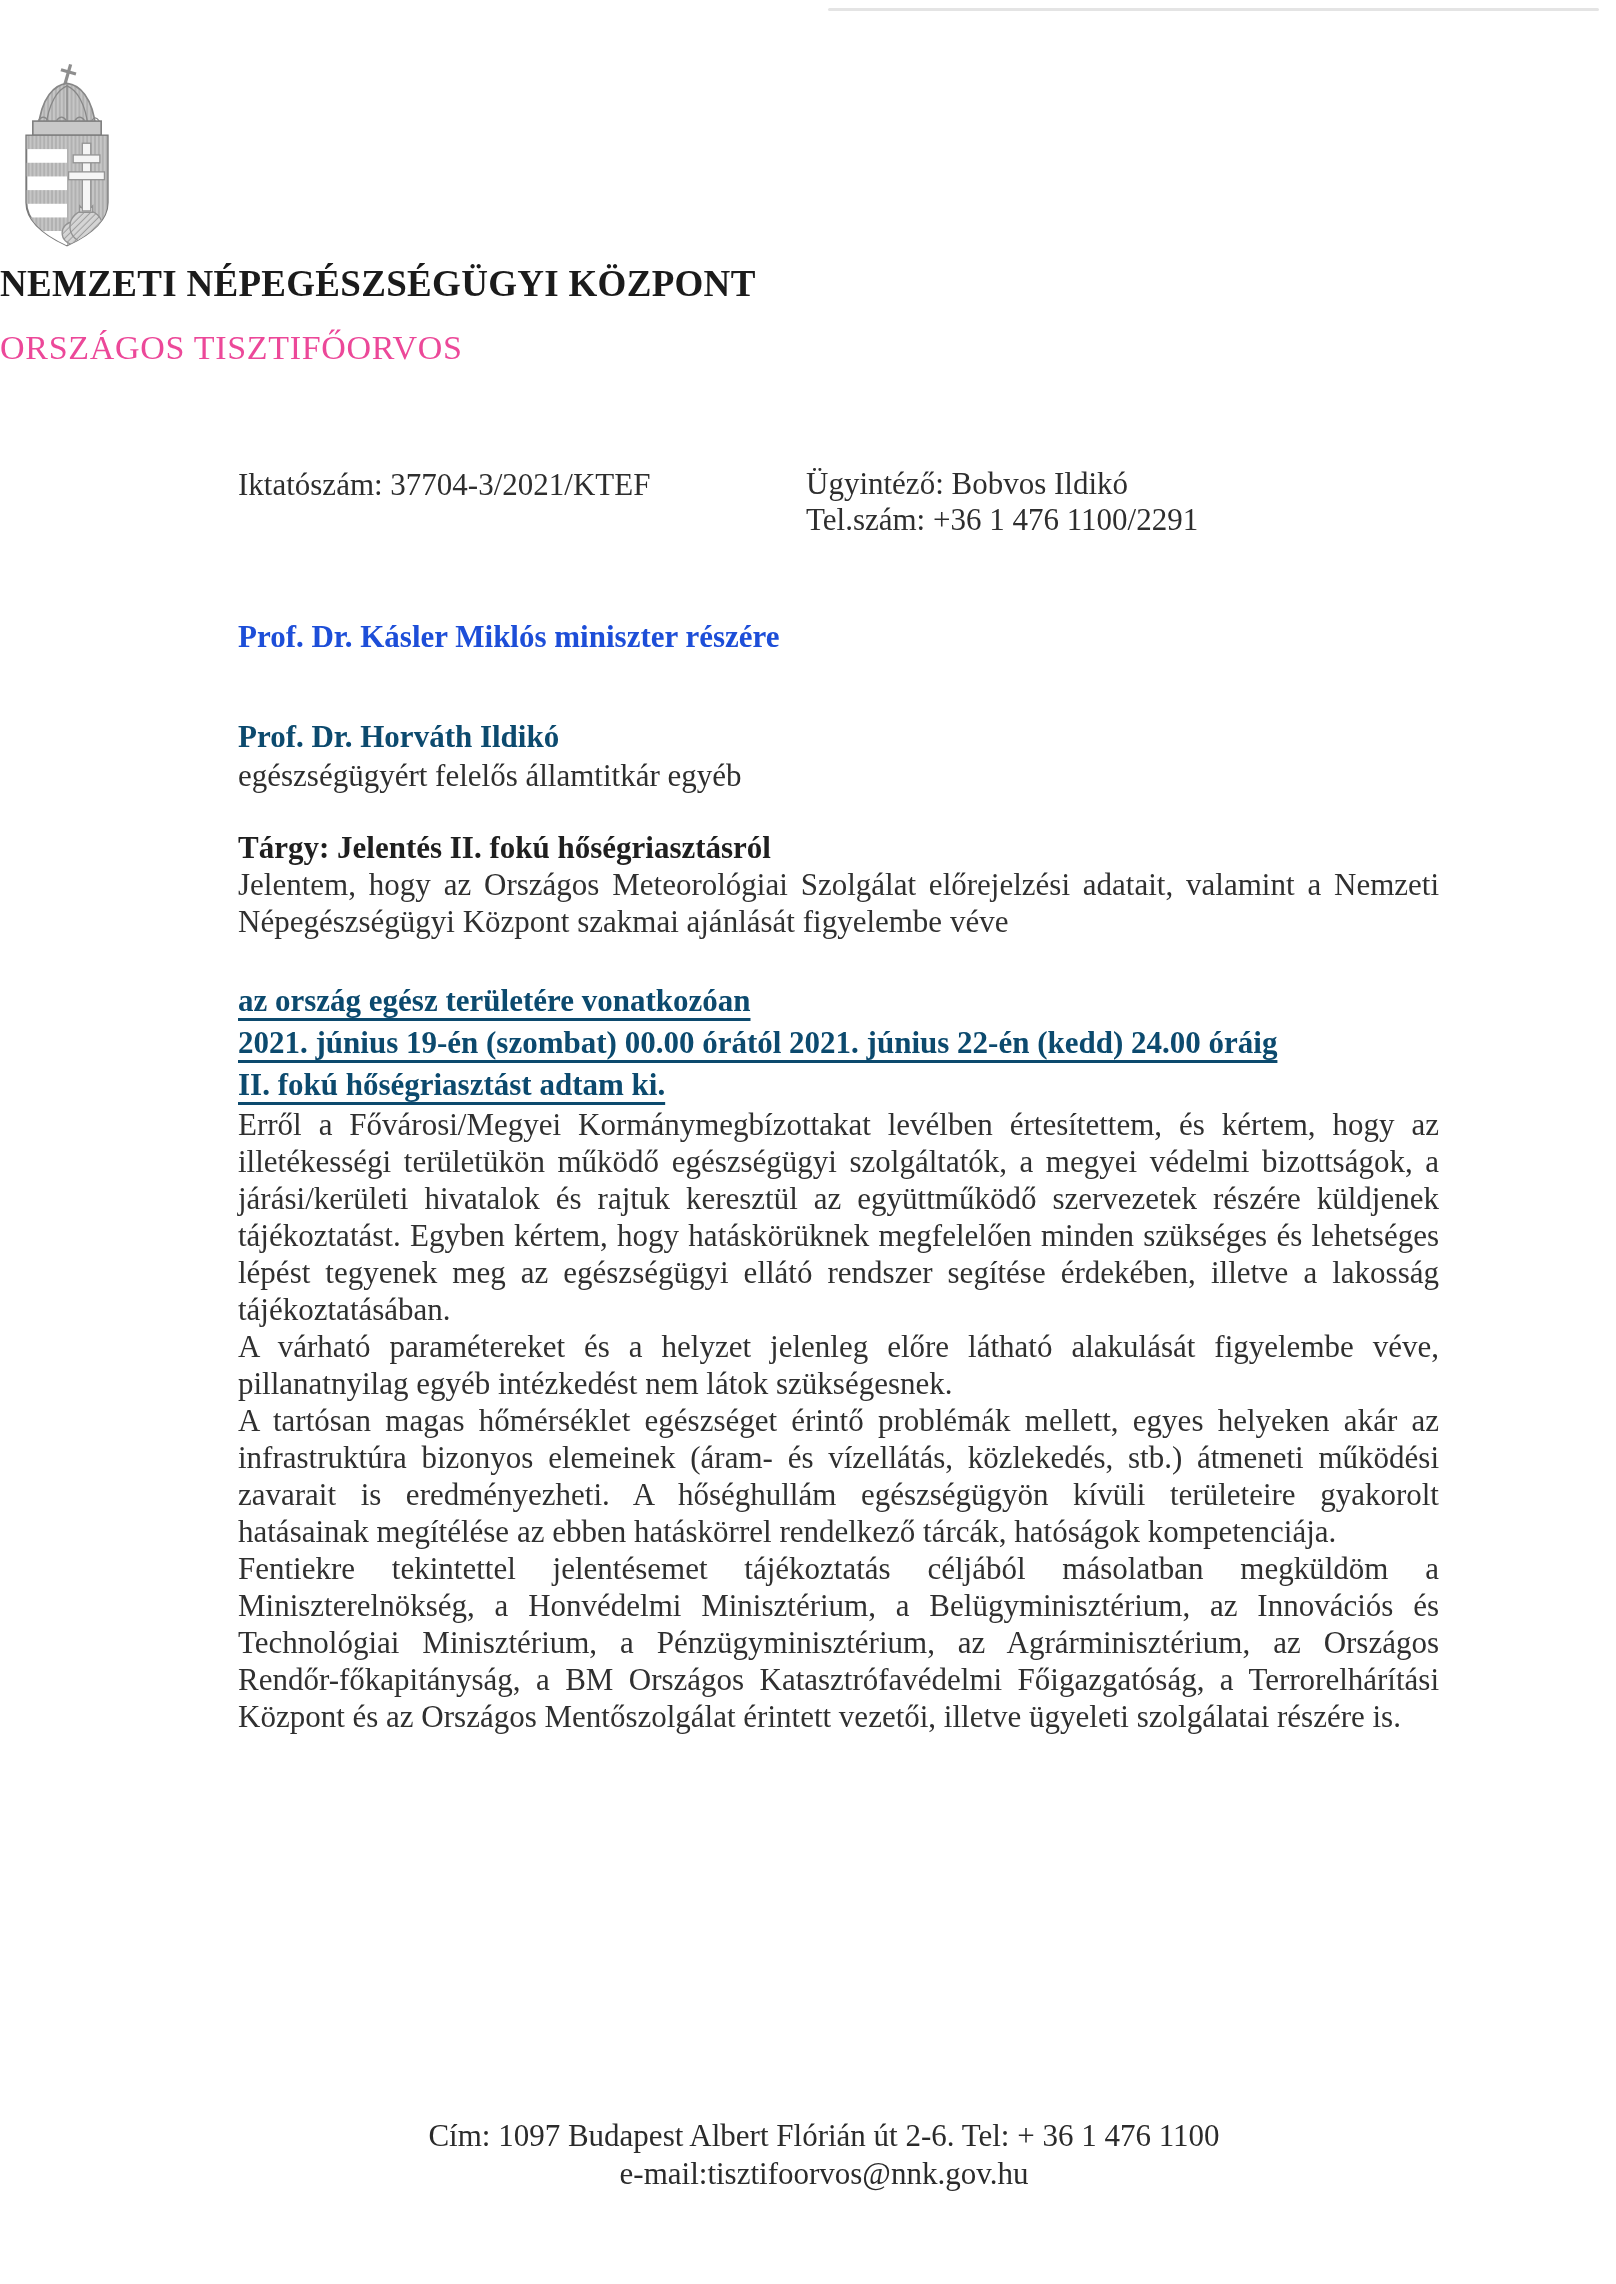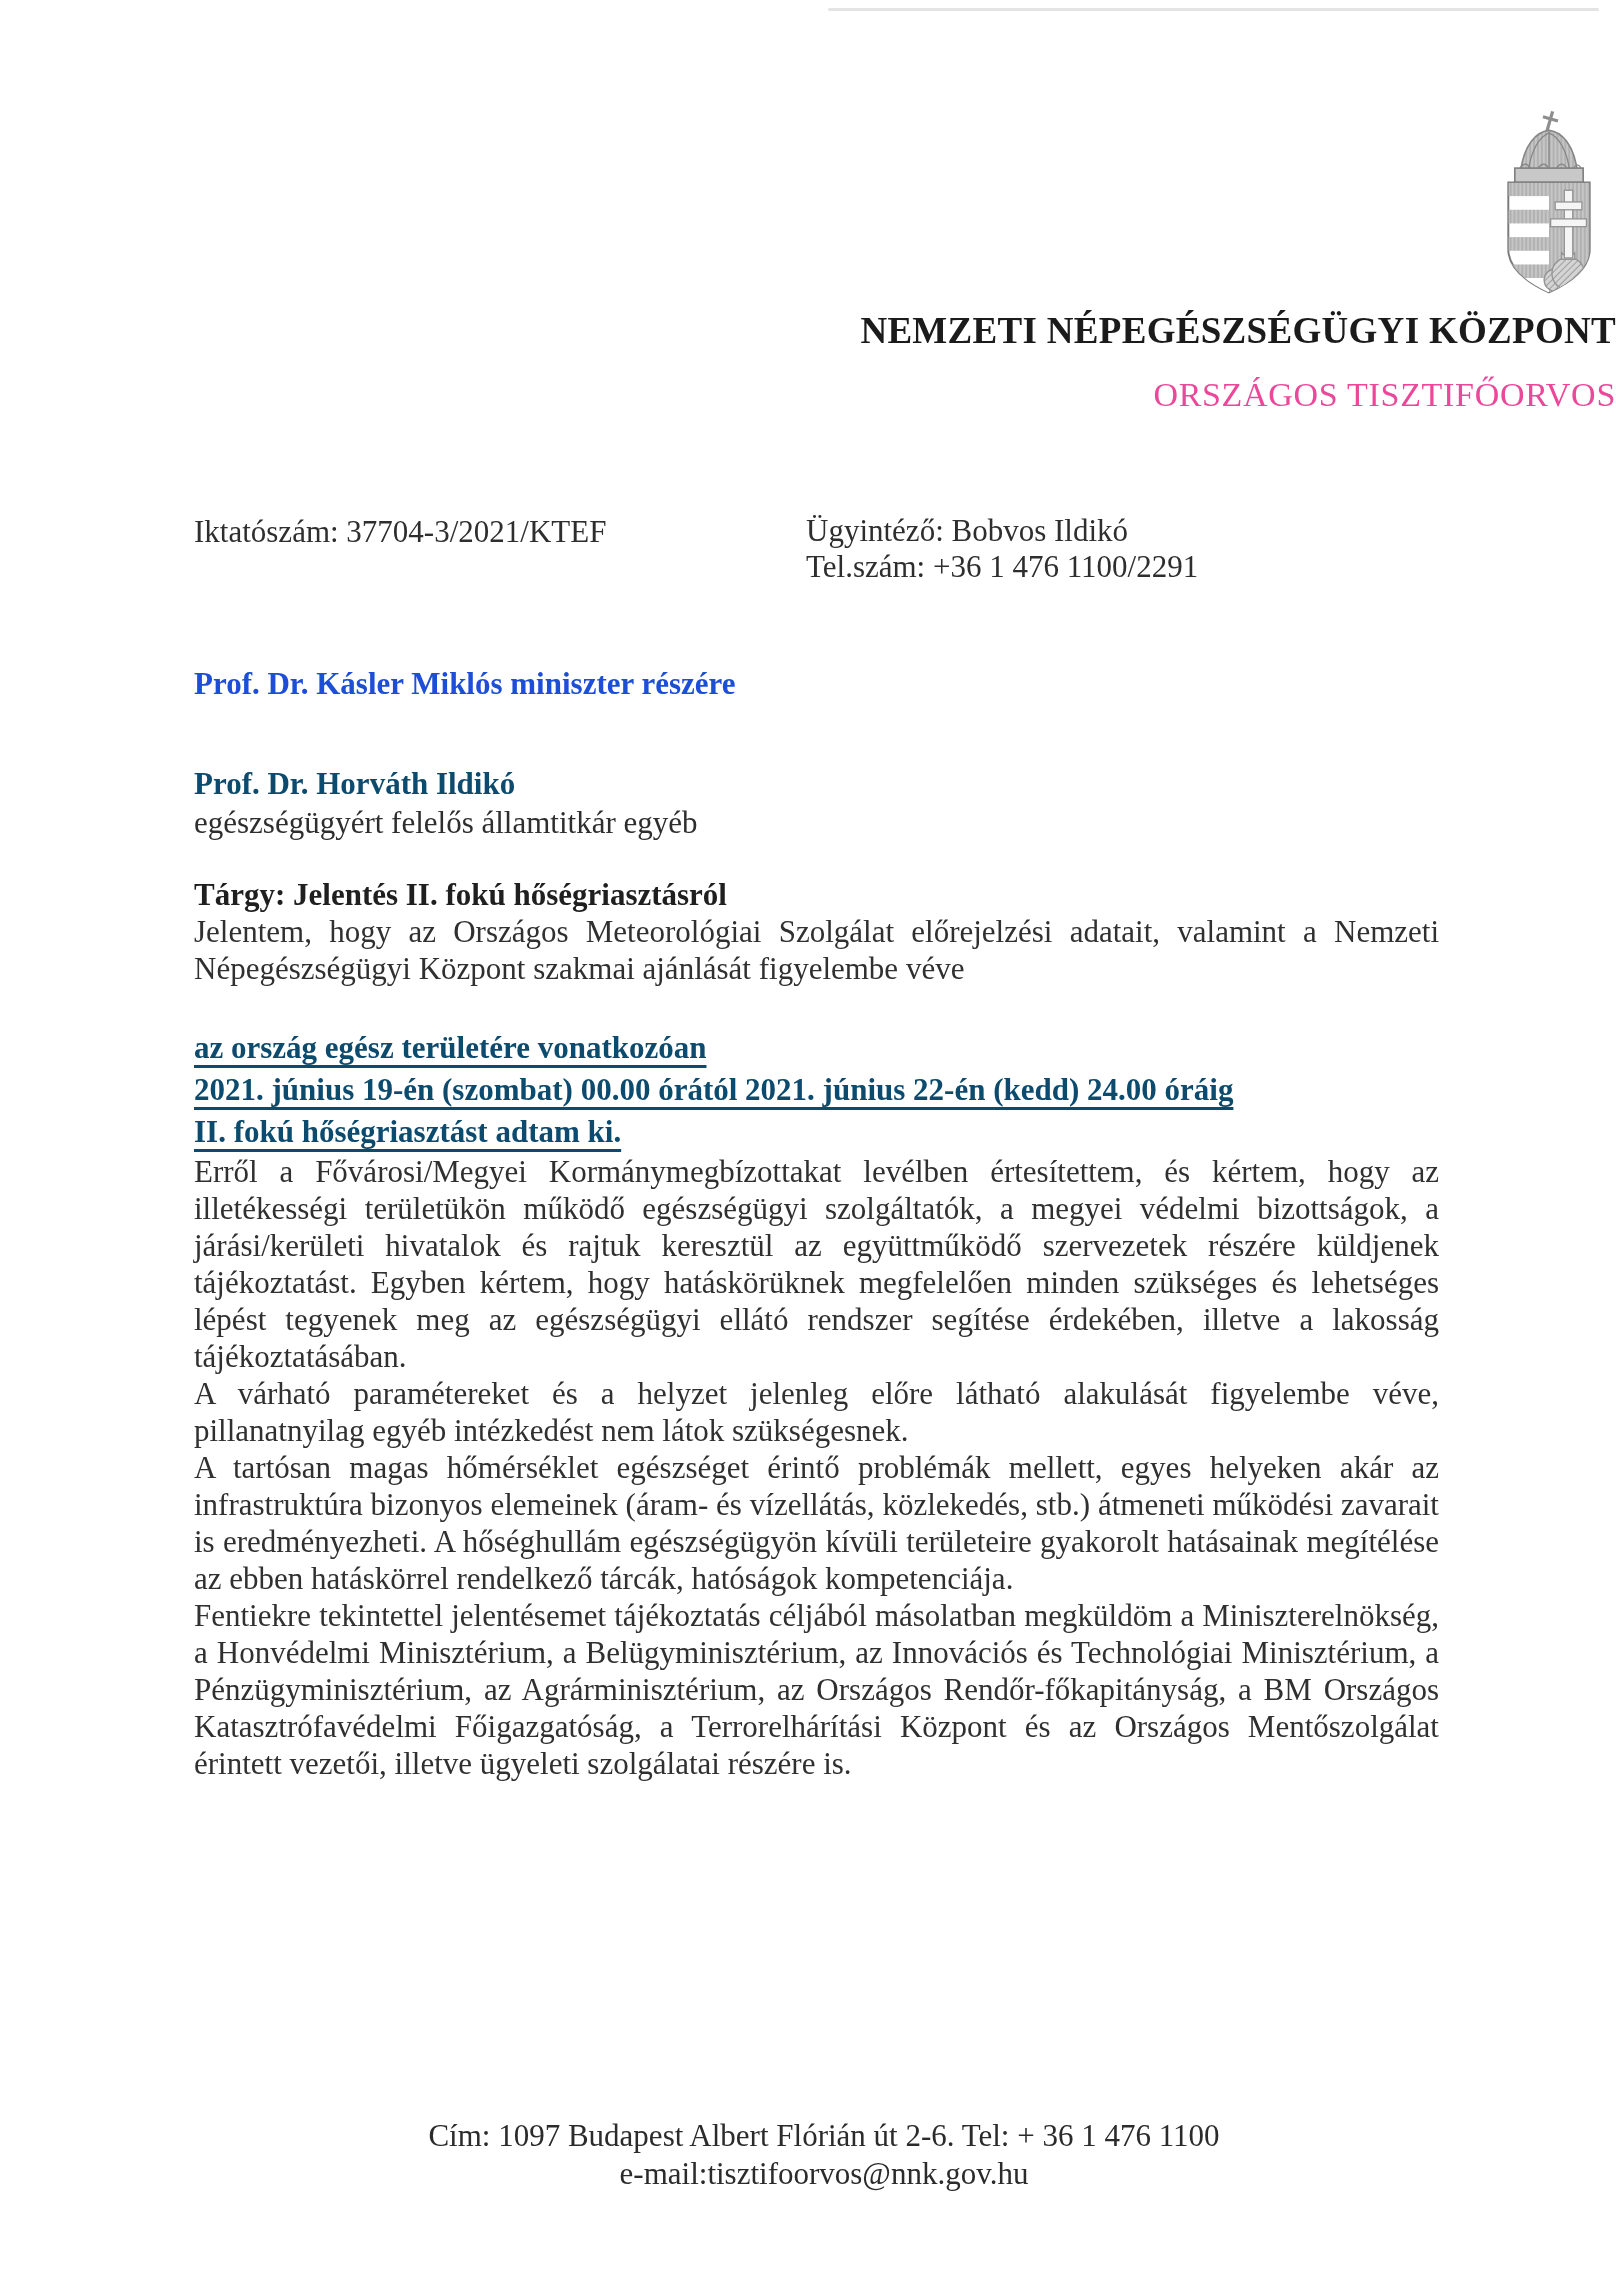--- a/index.html
+++ b/index.html
@@ -19,22 +19,22 @@
   .scan-line-top {
     position: absolute;
     top: 7.8px;
     left: 828px;
     right: 17px;
     height: 3.3px;
     background: #e4e4e4;
     border-radius: 2px;
   }
   .header-block {
-    padding-top: 103px;
-    text-align: right;
+    padding-top: 56px;
+    text-align: left;
   }
   .coa-wrap {
     display: inline-block;
     width: 134px;
     height: 194px;
     opacity: 0.92;
   }
   .org-name {
     margin-top: 10.4px;
     font-size: 37px;
@@ -46,20 +46,21 @@
     margin-top: 24px;
     font-size: 34px;
     color: #ec4899;
     letter-spacing: 0.7px;
   }
   .content {
     padding-left: 194px;
     padding-right: 177px;
     font-size: 31px;
     line-height: 37px;
+    margin-left: 44px;
   }
   .meta-row {
     margin-top: 99px;
     display: flex;
     align-items: flex-start;
   }
   .meta-left {
     white-space: nowrap;
   }
   .meta-right {

